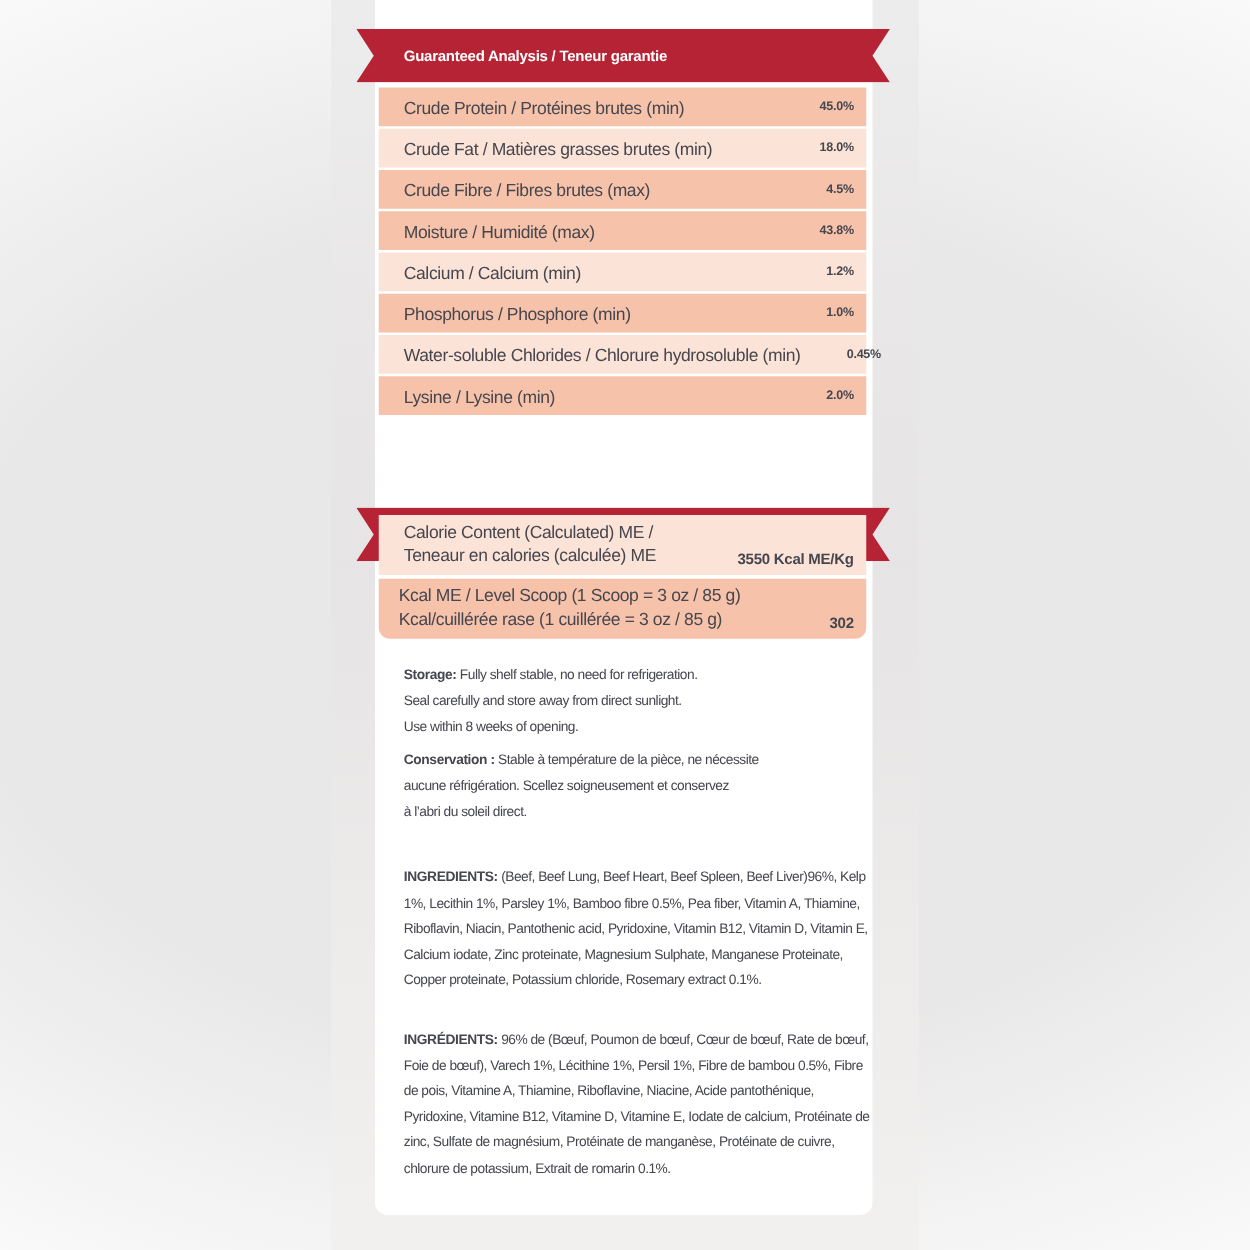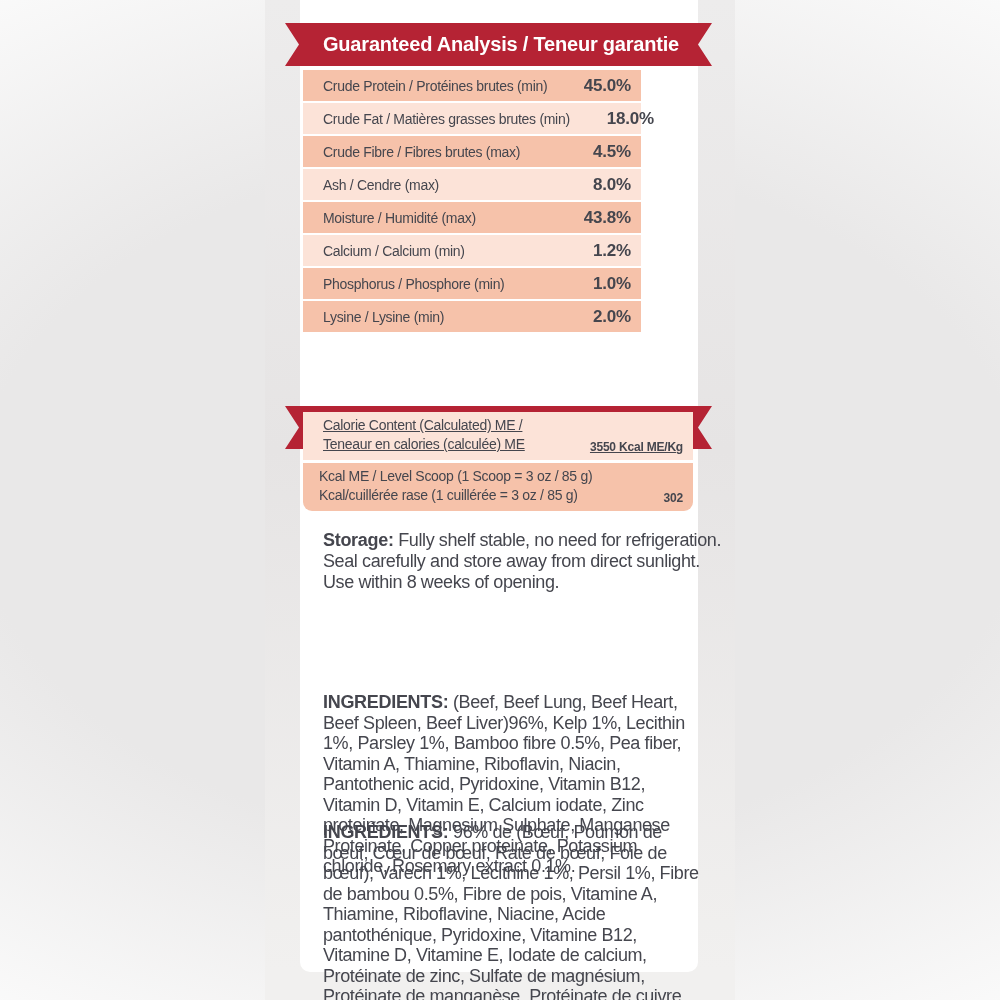--- a/index.html
+++ b/index.html
@@ -15,47 +15,47 @@
   }
   .white-panel{
     position:absolute;left:300px;top:0;width:398px;height:972px;
     background:#ffffff;border-radius:0 0 10px 10px;
   }
   .ribbon{
     position:absolute;left:285px;width:427px;height:43px;
     background:#b52334;color:#ffffff;
     clip-path:polygon(0 0,100% 0,calc(100% - 14px) 50%,100% 100%,0 100%,14px 50%);
     display:flex;align-items:center;box-sizing:border-box;padding-left:38px;
-    font-size:20px;font-weight:bold;letter-spacing:-0.2px;
+    font-size:12px;font-weight:bold;letter-spacing:-0.2px;
   }
   .ribbon-1{top:23px;}
   .ribbon-2{top:367px;margin-top:39px;}
-  .ga-table{position:absolute;left:303px;top:70px;width:338px;border-radius:31px;}
+  .ga-table{position:absolute;left:303px;top:70px;width:390px;border-radius:31px;}
   .row{
     height:31px;margin-bottom:2px;display:flex;align-items:center;
     justify-content:space-between;box-sizing:border-box;
     padding:0 10px 0 20px;font-size:14px;letter-spacing:-0.3px;
   }
   .row.dark{background:#f6c2aa;}
   .row.light{background:#fce3d8;gap:37px;}
   .rname{white-space:nowrap;}
-  .rval{font-weight:bold;font-size:17px;letter-spacing:-0.2px;}
+  .rval{font-weight:bold;font-size:10px;letter-spacing:-0.2px;}
   .cal-table{position:absolute;left:303px;top:412px;width:390px;}
   .crow{
     height:48px;margin-bottom:3px;display:flex;align-items:flex-end;
     justify-content:space-between;box-sizing:border-box;
     padding:5px 10px 6px 20px;font-size:14px;letter-spacing:-0.3px;
   }
-  .crow.light{background:#fce3d8;text-decoration:underline;}
+  .crow.light{background:#fce3d8;}
   .crow.dark{background:#f6c2aa;border-radius:0 0 9px 9px;padding-left:16px;}
   .clines span{display:block;line-height:19px;white-space:nowrap;}
   .cval{font-weight:bold;font-size:12px;letter-spacing:-0.2px;white-space:nowrap;}
   .para{
     position:absolute;left:323px;width:376px;
-    font-size:18px;line-height:21px;letter-spacing:-0.4px;
+    font-size:11px;line-height:21px;letter-spacing:-0.4px;
   }
   .para .pline{white-space:nowrap;}
   .para b{letter-spacing:-0.3px;}
   .storage-block{top:530px;}
   .conservation-block{top:598px;}
   .ingredients-en{top:692px;line-height:20.5px;}
   .ingredients-fr{top:822px;line-height:20.5px;}
 </style>
 </head>
 <body>
@@ -74,35 +74,35 @@
       <span class="rval">45.0%</span>
     </div>
     <div class="row light">
       <span class="rname">Crude Fat / Matières grasses brutes (min)</span>
       <span class="rval">18.0%</span>
     </div>
     <div class="row dark">
       <span class="rname">Crude Fibre / Fibres brutes (max)</span>
       <span class="rval">4.5%</span>
     </div>
-    <div class="row light">
-      <span class="rname">Ash / Cendre (max)</span>
-      <span class="rval">8.0%</span>
-    </div>
     <div class="row dark">
       <span class="rname">Moisture / Humidité (max)</span>
       <span class="rval">43.8%</span>
     </div>
     <div class="row light">
       <span class="rname">Calcium / Calcium  (min)</span>
       <span class="rval">1.2%</span>
     </div>
     <div class="row dark">
       <span class="rname">Phosphorus / Phosphore (min)</span>
       <span class="rval">1.0%</span>
+    </div>
+    <div class="row light">
+      <span class="rname">Water-soluble Chlorides / Chlorure hydrosoluble (min)</span>
+      <span class="rval">0.45%</span>
     </div>
     <div class="row dark">
       <span class="rname">Lysine / Lysine (min)</span>
       <span class="rval">2.0%</span>
     </div>
   </div>
 
   <div class="ribbon ribbon-2">
     <span>Calorie Content  / Teneur en calories</span>
   </div>
@@ -123,20 +123,25 @@
       <span class="cval">302</span>
     </div>
   </div>
 
   <div class="para storage-block">
     <div class="pline"><b>Storage:</b> <span>Fully shelf stable, no need for refrigeration.</span></div>
     <div class="pline">Seal carefully and store away from direct sunlight.</div>
     <div class="pline">Use within 8 weeks of opening.</div>
   </div>
 
+  <div class="para conservation-block">
+    <div class="pline"><b>Conservation :</b> <span>Stable à température de la pièce, ne nécessite</span></div>
+    <div class="pline">aucune réfrigération. Scellez soigneusement et conservez</div>
+    <div class="pline">à l’abri du soleil direct.</div>
+  </div>
 
   <div class="para ingredients-en">
     <b>INGREDIENTS:</b>
     <span>(Beef, Beef Lung, Beef Heart, Beef Spleen, Beef Liver)96%,  Kelp 1%, Lecithin 1%, Parsley 1%, Bamboo fibre 0.5%, Pea fiber, Vitamin A, Thiamine, Riboflavin, Niacin, Pantothenic acid, Pyridoxine, Vitamin B12, Vitamin D, Vitamin E, Calcium iodate, Zinc proteinate, Magnesium Sulphate, Manganese Proteinate, Copper proteinate, Potassium chloride, Rosemary extract 0.1%.</span>
   </div>
 
   <div class="para ingredients-fr">
     <b>INGRÉDIENTS:</b>
     <span>96% de (Bœuf, Poumon de bœuf, Cœur de bœuf, Rate de bœuf, Foie de bœuf), Varech 1%, Lécithine 1%, Persil 1%, Fibre de bambou 0.5%, Fibre de pois, Vitamine A, Thiamine, Riboflavine, Niacine, Acide pantothénique, Pyridoxine, Vitamine B12, Vitamine D, Vitamine E, Iodate de calcium, Protéinate de zinc, Sulfate de magnésium, Protéinate de manganèse, Protéinate de cuivre, chlorure de potassium, Extrait de romarin 0.1%.</span>
   </div>

